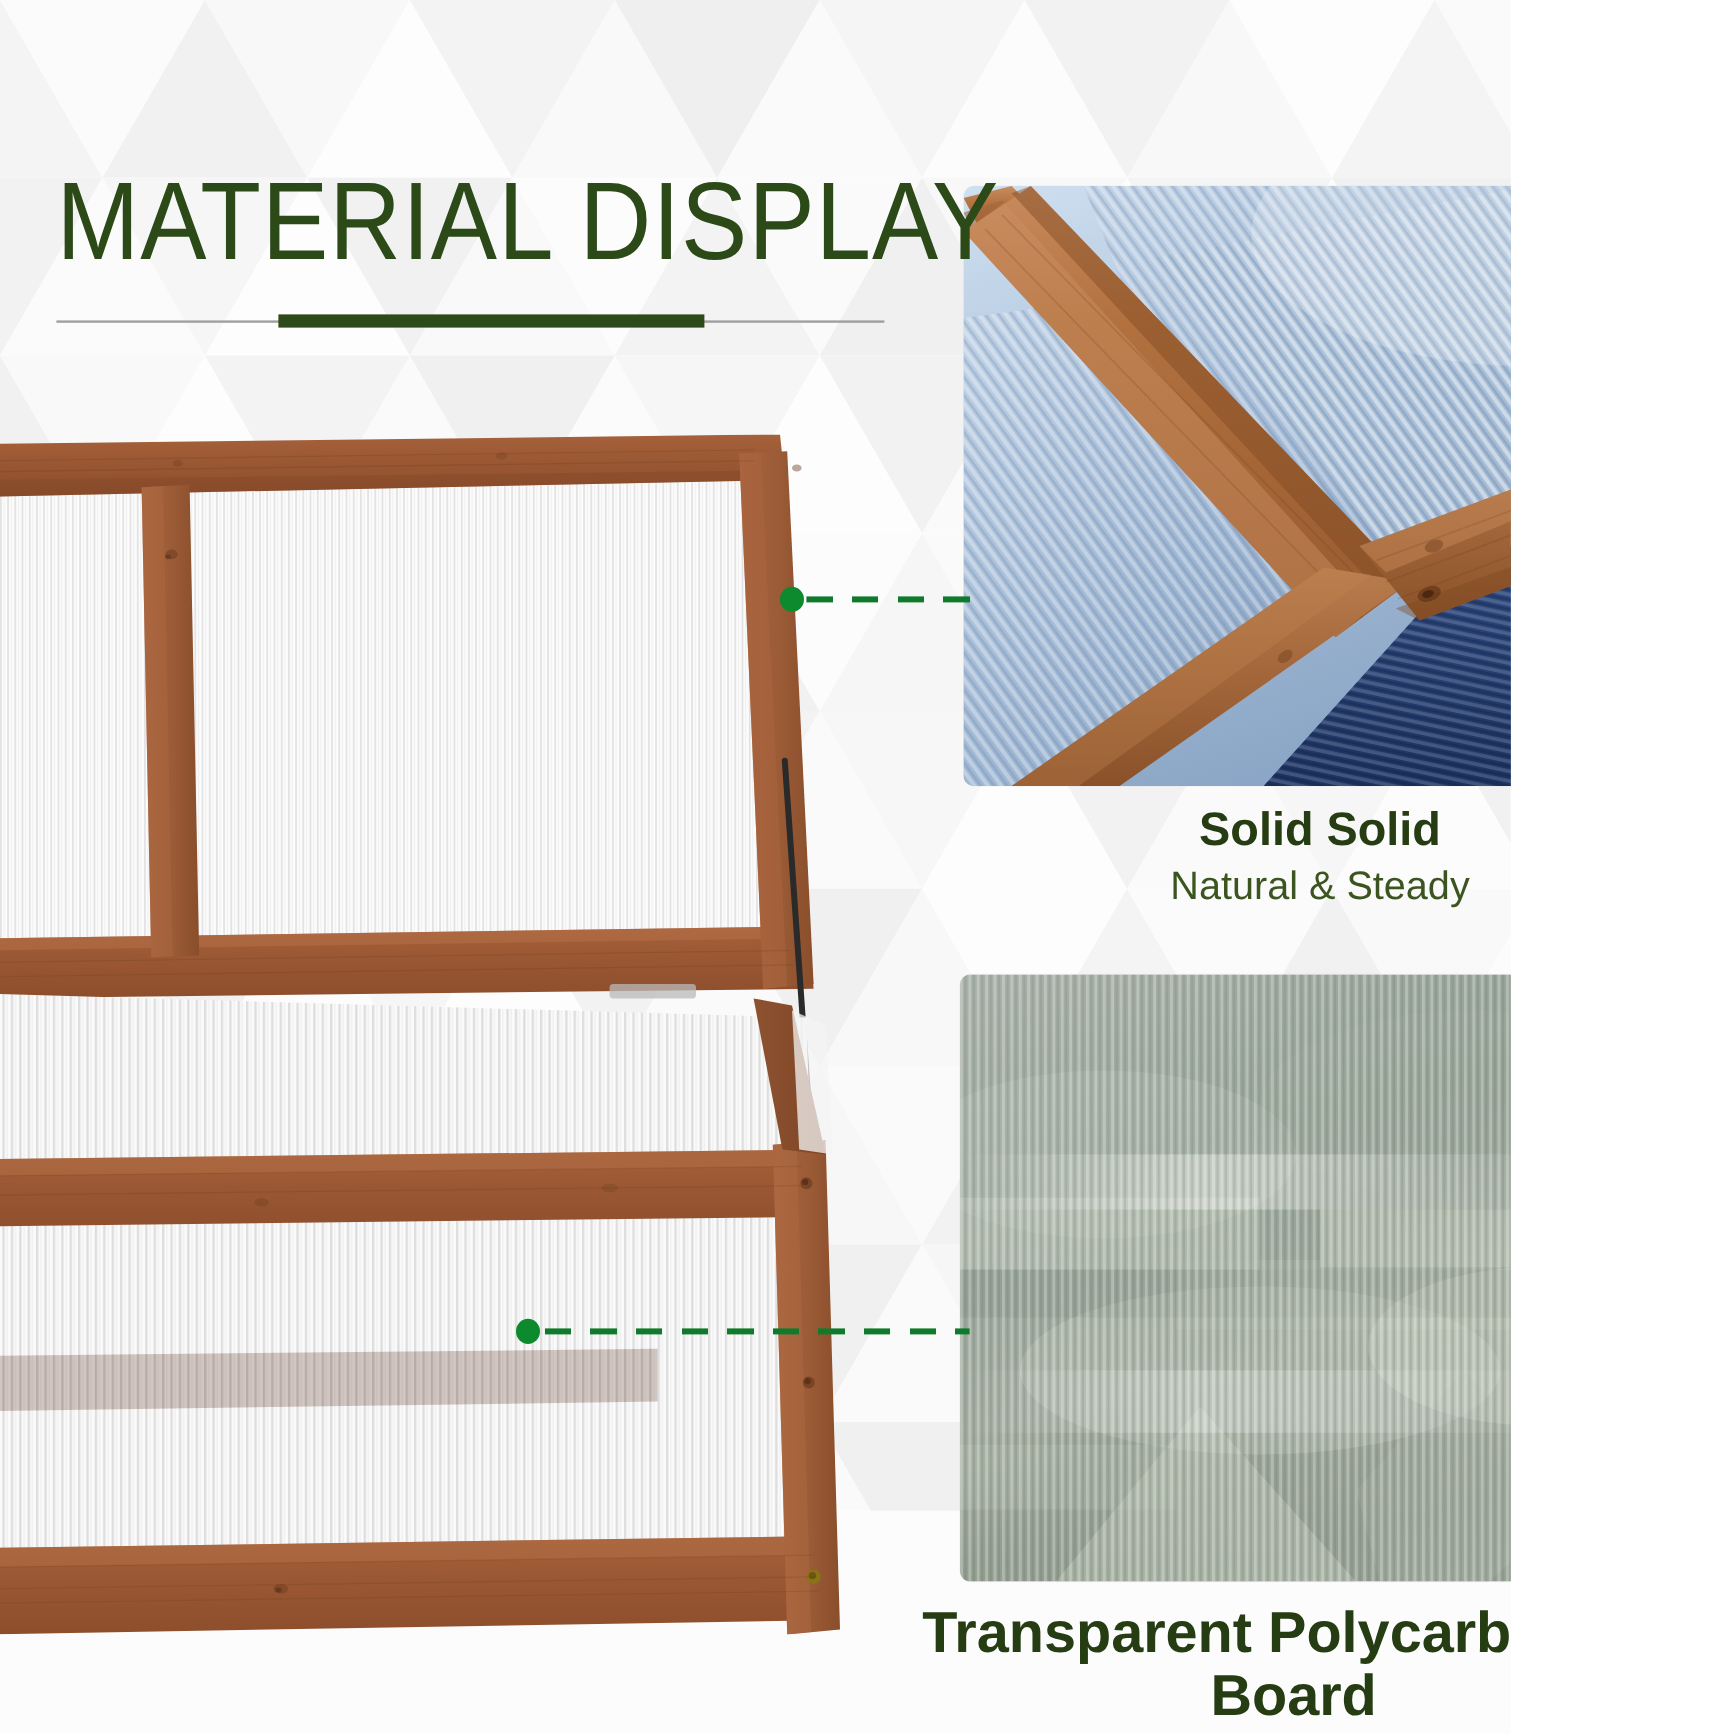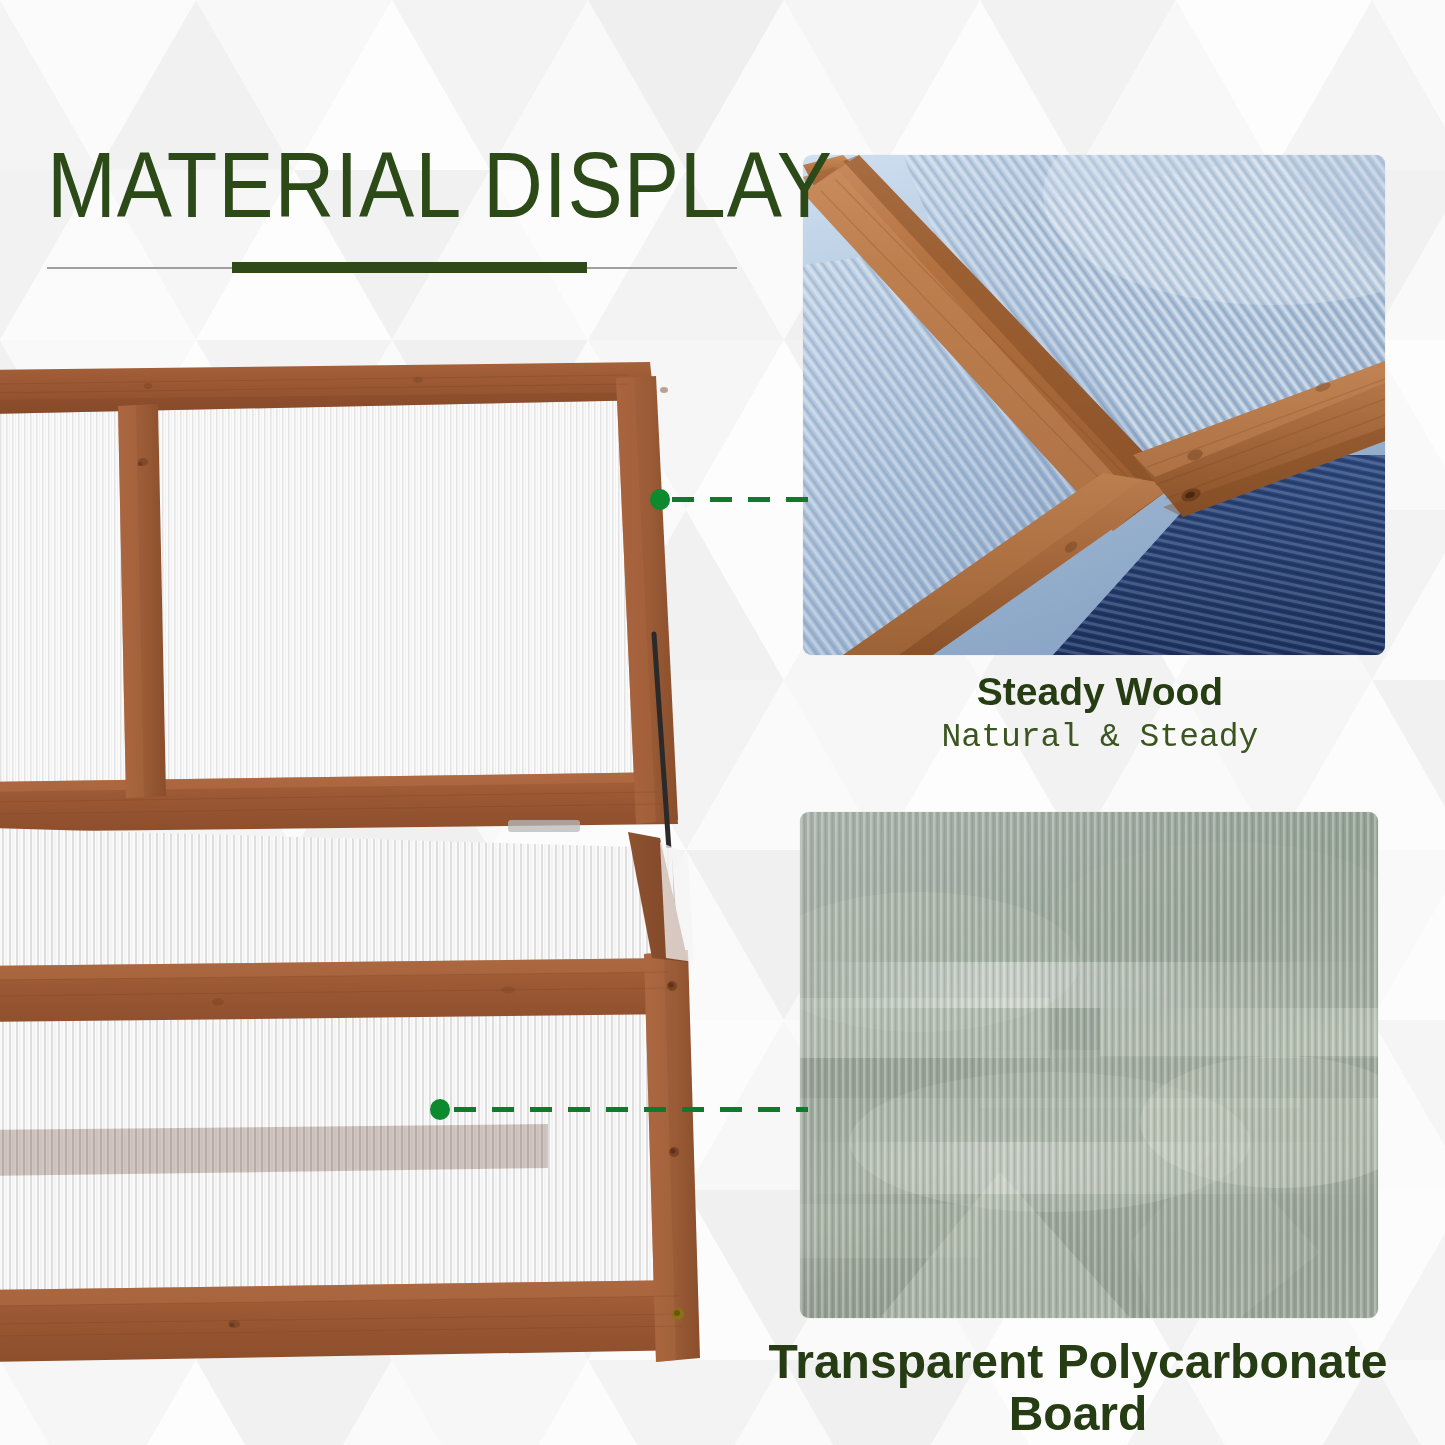--- a/index.html
+++ b/index.html
@@ -2,21 +2,21 @@
 <html><head>
 <meta charset="utf-8">
 <style>
   * { margin:0; padding:0; box-sizing:border-box; }
   html,body{
     width:1445px; height:1445px; overflow:hidden;
     background:#ffffff;
     font-family:"Liberation Sans", sans-serif;
   }
   #stage{
-    position:relative; width:1445px; height:1445px; overflow:hidden;
+    position:relative; width:1259px; height:1445px; overflow:hidden;
     background:#fcfcfc;
   }
 
   
   #bg-pattern{ position:absolute; inset:0; z-index:0; }
 
   
   #title-block{ position:absolute; left:0; top:0; width:790px; z-index:5; }
   #page-title{
     position:absolute; left:47px; top:139px;
@@ -58,21 +58,21 @@
   .caption{ position:absolute; z-index:6; text-align:center; width:640px; }
   #caption-wood{ left:780px; top:668px; }
   #caption-poly{ left:758px; top:1336px; }
   .caption .head{
     font-size:39px; line-height:48px; font-weight:700; color:#263d13;
     letter-spacing:0px;
     font-family:"Liberation Sans", sans-serif;
   }
   .caption .sub{
     font-size:33px; line-height:44px; font-weight:400; color:#3c5520;
-    font-family:Liberation Mono, monospace;
+    font-family:Liberation Sans, sans-serif;
   }
   #caption-poly .head{ font-size:48px; line-height:52px; }
   #caption-poly .sub{ font-size:34px; }
 
   
   .callout{ position:absolute; z-index:7; height:20px; }
   .callout .dot{
     position:absolute; left:0; top:0;
     width:20px; height:21px; border-radius:50%;
     background:#0d8a2e;
@@ -520,21 +520,21 @@
     <span class="dot"></span>
     <span class="dash"></span>
   </div>
 
   <div id="callout-poly" class="callout">
     <span class="dot"></span>
     <span class="dash"></span>
   </div>
 
   <div id="caption-wood" class="caption">
-    <div class="head">Steady Wood</div>
+    <div class="head">Solid Solid</div>
     <div class="sub">Natural &amp; Steady</div>
   </div>
 
   <div id="caption-poly" class="caption">
     <div class="head">Transparent Polycarbonate Board</div>
     <div class="sub">Stable &amp; Durable</div>
   </div>
 
 </div>
 

